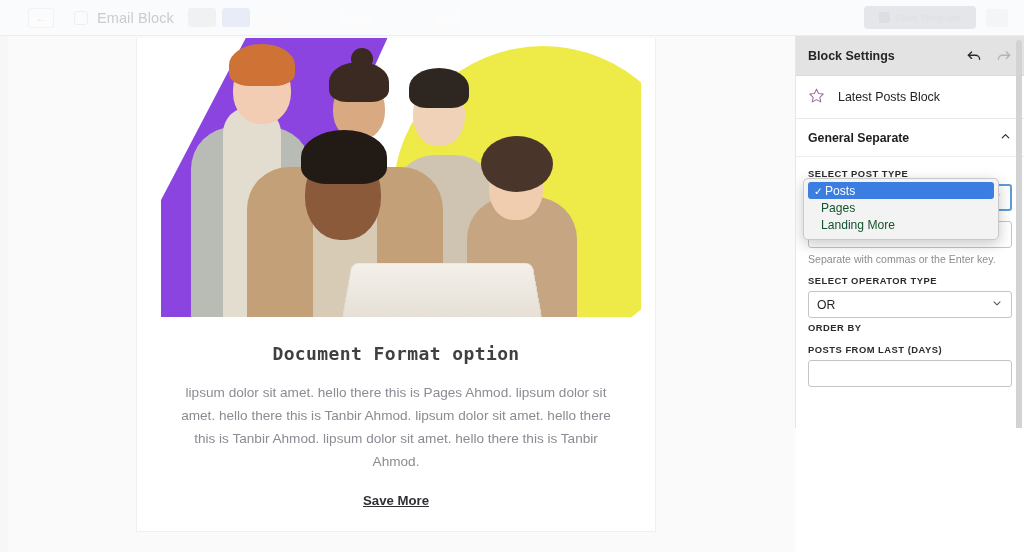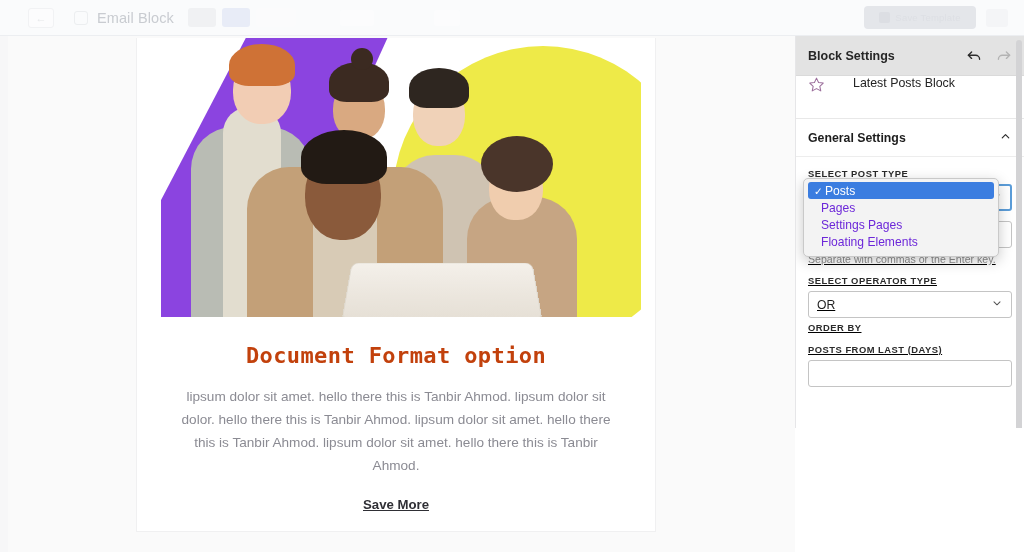--- a/index.html
+++ b/index.html
@@ -120,21 +120,21 @@
     background: linear-gradient(#f4f0ea, #e6e0d6);
     border-radius: 8px 8px 3px 3px;
     transform: perspective(220px) rotateX(22deg);
     border: 1px solid #ded8cd;
   }
 
   
   .card-body { padding: 18px 34px 0; text-align: center; }
   .doc-title {
     font-family: "DejaVu Sans Mono", "Liberation Mono", monospace;
-    font-size: 22px; font-weight: 700; color: #c2410c;
+    font-size: 18px; font-weight: 700; color: #404040;
     letter-spacing: .4px; margin-top: 8px;
   }
   .doc-para {
     margin-top: 17px; font-size: 13.6px; line-height: 23px;
     color: #8b8b93; font-weight: 400;
   }
   .read-more {
     margin-top: 20px; font-size: 13.2px; font-weight: 700; color: #2f2f35;
     display: inline-block;
   }
@@ -150,34 +150,34 @@
   .sb-head {
     height: 40px; background: #e3e3e3;
     display: flex; align-items: center; padding: 0 12px;
     border-bottom: 1px solid #dadada;
   }
   .sb-head-title { font-size: 12.5px; font-weight: 700; color: #262626; }
   .sb-head-actions { margin-left: auto; display: flex; gap: 14px; align-items: center; }
   .ico-arrow { width: 16px; height: 16px; display: block; }
 
   .sb-block {
-    height: 43px; display: flex; align-items: flex-start;
-    padding: 0 12px; gap: 28px;
+    height: 43px; display: flex; align-items: center;
+    padding: 0 12px; gap: 13px;
     border-bottom: 1px solid #e8e8e8;
   }
   .sb-block-label { font-size: 12.4px; color: #242424; font-weight: 400; }
 
   .sb-section {
     height: 38px; display: flex; align-items: center;
     padding: 0 12px; border-bottom: 1px solid #ededed;
   }
   .sb-section-label { font-size: 12.3px; font-weight: 700; color: #1d1d1d; }
   .chev-up { margin-left: auto; }
 
-  .sb-content { padding: 11px 12px 8px; position: relative; text-decoration: underline; }
+  .sb-content { padding: 11px 12px 8px; position: relative; }
   .fld-label {
     font-size: 9.4px; font-weight: 700; color: #2b2b2b;
     letter-spacing: .5px; margin-bottom: 5px; text-transform: uppercase;
   }
   .fld-select {
     width: 100%; height: 27px; border: 1px solid #c4c4c4; border-radius: 3px;
     background: #fff; display: flex; align-items: center;
     padding: 0 8px; font-size: 12.2px; color: #1f1f1f;
     margin-bottom: 4px; position: relative;
   }
@@ -198,21 +198,21 @@
     width: 196px;
     background: #f3f3f3;
     border: 1px solid #c9c9c9;
     border-radius: 5px;
     box-shadow: 0 4px 14px rgba(0,0,0,.22);
     padding: 3px 0 5px;
     z-index: 40;
   }
   .dd-item {
     height: 17.2px; display: flex; align-items: center;
-    padding: 0 6px 0 4px; font-size: 12.1px; color: #6d28d9;
+    padding: 0 6px 0 4px; font-size: 12.1px; color: #14532d;
   }
   .dd-item.sel { background: #3b7de0; color: #fff; border-radius: 3px; margin: 0 4px; }
   .dd-check { width: 13px; font-size: 10.5px; text-align: center; }
   .dd-label { }
 
   
   .sb-scroll {
     position: absolute; right: 2px; top: 4px;
     width: 6px; height: 500px; border-radius: 3px;
     background: #d3d3d5;
@@ -274,21 +274,21 @@
         <div class="torso" style="left:176px;width:64px;height:160px;background:#d8cbb6;border-radius:30px 30px 0 0;"></div>
         <div class="head" style="left:168px;top:110px;width:76px;height:92px;background:#8a5a3b;"></div>
         <div class="hair" style="left:164px;top:92px;width:86px;height:54px;background:#221a14;"></div>
 
         <div class="laptop"></div>
       </div>
     </div>
 
     <div class="card-body">
       <div class="doc-title">Document Format option</div>
-      <div class="doc-para">lipsum dolor sit amet. hello there this is Tanbir Ahmod. lipsum dolor sit dolor. hello there this is Tanbir Ahmod. lipsum dolor sit amet. hello there this is Tanbir Ahmod. lipsum dolor sit amet. hello there this is Tanbir Ahmod.</div>
+      <div class="doc-para">lipsum dolor sit amet. hello there this is Pages Ahmod. lipsum dolor sit amet. hello there this is Tanbir Ahmod. lipsum dolor sit amet. hello there this is Tanbir Ahmod. lipsum dolor sit amet. hello there this is Tanbir Ahmod.</div>
       <a class="read-more" href="#">Save More</a>
     </div>
 
   </div>
 </div>
 
 <div class="sidebar">
 
   <div class="sb-head">
     <div class="sb-head-title">Block Settings</div>
@@ -311,21 +311,21 @@
   <div class="sb-block">
     <span>
       <svg width="17" height="17" viewBox="0 0 24 24" fill="none" stroke="#9c6f9c" stroke-width="1.5" stroke-linejoin="round">
         <polygon points="12,3 14.9,9.1 21.5,9.9 16.7,14.5 18,21 12,17.8 6,21 7.3,14.5 2.5,9.9 9.1,9.1"></polygon>
       </svg>
     </span>
     <span class="sb-block-label">Latest Posts Block</span>
   </div>
 
   <div class="sb-section">
-    <span class="sb-section-label">General Settings</span>
+    <span class="sb-section-label">General Separate</span>
     <span class="chev-up">
       <svg width="13" height="13" viewBox="0 0 20 20" fill="none" stroke="#2c2c2c" stroke-width="1.8" stroke-linecap="round" stroke-linejoin="round">
         <path d="M5 12 L10 7 L15 12"></path>
       </svg>
     </span>
   </div>
 
   <div class="sb-content">
 
     <div class="fld-label">SELECT POST TYPE</div>
@@ -364,24 +364,20 @@
         <div class="dd-item sel">
           <span class="dd-check">✓</span>
           <span class="dd-label">Posts</span>
         </div>
         <div class="dd-item">
           <span class="dd-check"></span>
           <span class="dd-label">Pages</span>
         </div>
         <div class="dd-item">
           <span class="dd-check"></span>
-          <span class="dd-label">Settings Pages</span>
-        </div>
-        <div class="dd-item">
-          <span class="dd-check"></span>
-          <span class="dd-label">Floating Elements</span>
+          <span class="dd-label">Landing More</span>
         </div>
       </div>
 
   </div>
 
   <div class="sb-scroll"></div>
 </div>
 
 </body></html>

